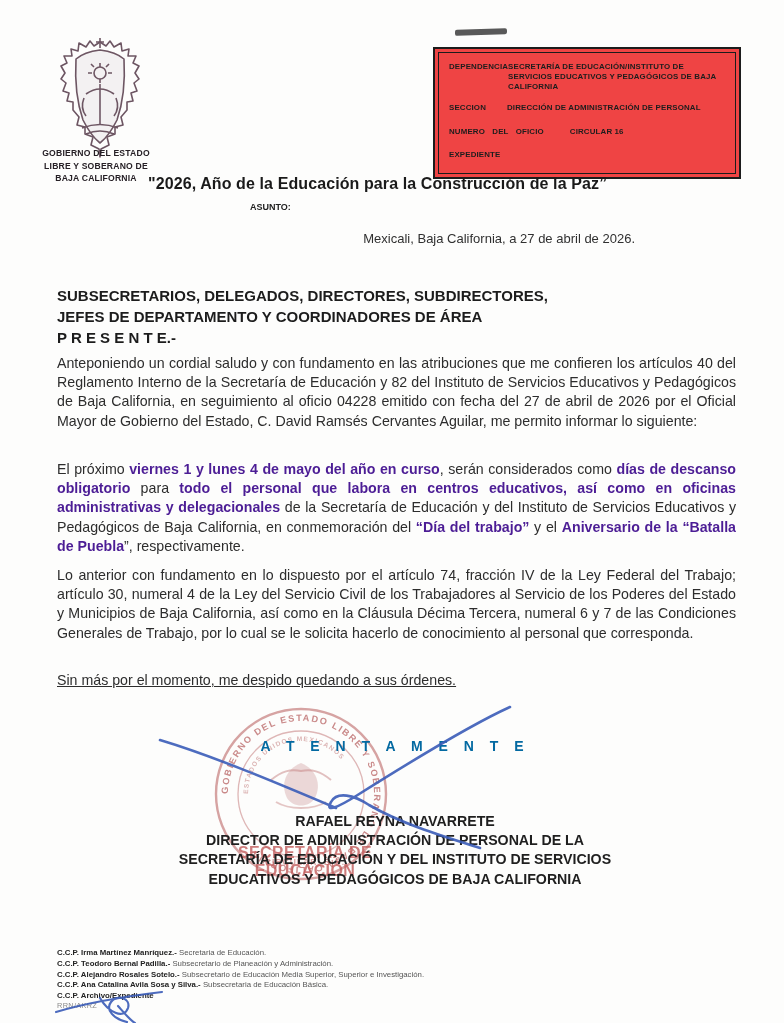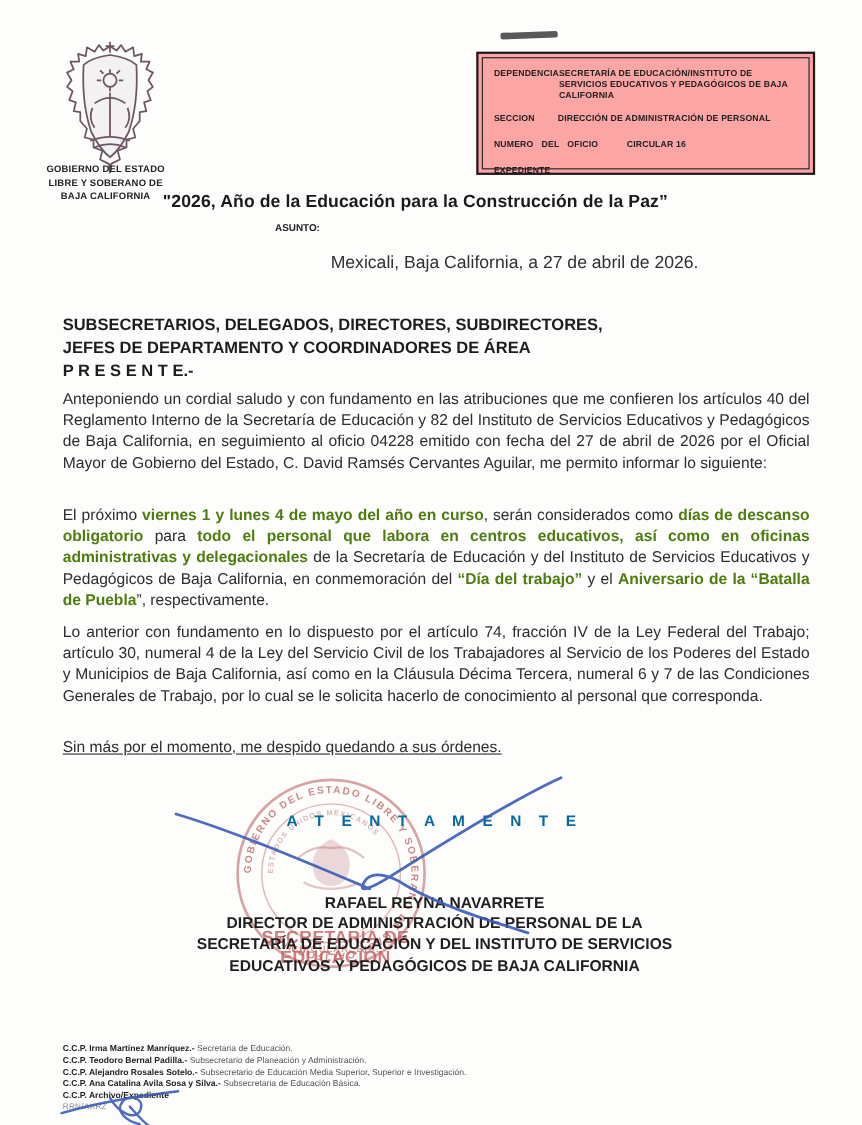--- a/index.html
+++ b/index.html
@@ -7,42 +7,42 @@
     position:relative; width:784px; height:1023px; background:#fdfdfc;
     font-family:"Liberation Sans", sans-serif; color:#2e2e2e; overflow:hidden;
     margin:0 auto;
   }
   .abs{position:absolute;}
   
   .crest{left:56px; top:36px; width:88px; height:124px; opacity:.88;}
   .org-name{left:18px; top:147px; width:156px; text-align:center;
     font-size:8.6px; font-weight:bold; color:#262026; line-height:12.5px; letter-spacing:.2px;}
   
-  .hbox{left:433px; top:47px; width:308px; height:112px; border:2.4px solid #1c1c1c; background:#fca5a5; box-sizing:border-box;}
+  .hbox{left:433px; top:47px; width:308px; height:132px; border:2.4px solid #1c1c1c; background:#ef4444; box-sizing:border-box;}
   .hbox-inner{position:absolute; inset:3px; border:1.2px solid #1c1c1c; padding:9px 8px 6px 10px; box-sizing:border-box;
     font-size:7.9px; font-weight:bold; color:#1d1d1d; letter-spacing:.15px;}
   .hrow{display:flex; align-items:flex-start; margin-bottom:12px; line-height:10px;}
   .hrow .hlabel{flex:0 0 58px;}
   .hrow:nth-of-type(1){margin-bottom:11px;}
   .hrow:nth-of-type(1) .hvalue{width:215px;}
   .hrow:nth-of-type(2){margin-bottom:14px;}
   .hrow:nth-of-type(3){margin-bottom:13px;}
   .hrow:nth-of-type(3) .hlabel{flex:0 0 auto; word-spacing:5px;}
   .hrow:nth-of-type(3) .hvalue{margin-left:26px;}
   .hrow:nth-of-type(4){margin-bottom:0;}
   .artifact-dash{left:455px; top:29px; width:52px; height:6px; background:#2f2f2f; border-radius:2px; transform:rotate(-2deg); opacity:.8;}
   
   .slogan{left:148px; top:175px; width:560px; font-size:16px; font-weight:bold; color:#1a1a1a; letter-spacing:.1px;}
   .asunto{left:250px; top:202px; font-size:9px; font-weight:bold; color:#222;}
-  .dateline{left:285px; top:231px; width:350px; text-align:right; font-size:16px; color:#303030;}
+  .dateline{left:285px; top:231px; width:350px; text-align:right; font-size:13px; color:#303030;}
   
   .recipients{left:57px; top:285px; width:620px; font-size:15px; font-weight:bold; color:#1c1c1c; line-height:21px;}
   
   .para{left:57px; width:679px; font-size:14.2px; line-height:19.2px; color:#2d2d2d; text-align:justify; margin:0;}
-  .para b{color:#4d7c0f;}
+  .para b{color:#4c1d95;}
   .p1{top:354px;} .p2{top:460px;} .p3{top:566px;} .p4{top:671px;text-decoration:underline;}
   
   .atentamente{left:130px; top:738px; width:530px; text-align:center;
     font-size:14px; font-weight:bold; letter-spacing:6px; color:#0369a1; z-index:3;}
   .sig-block{left:130px; top:812px; width:530px; text-align:center;
     font-size:14.2px; font-weight:bold; color:#1f1f1f; line-height:19.2px; z-index:3;}
   
   .stamp{left:212px; top:705px; width:178px; height:178px; z-index:1;}
   .stamp-line1{left:210px; top:844px; width:190px; text-align:center; font-size:16px; font-weight:bold;
     color:#c25c5c; opacity:.8; letter-spacing:.4px; z-index:2;}

